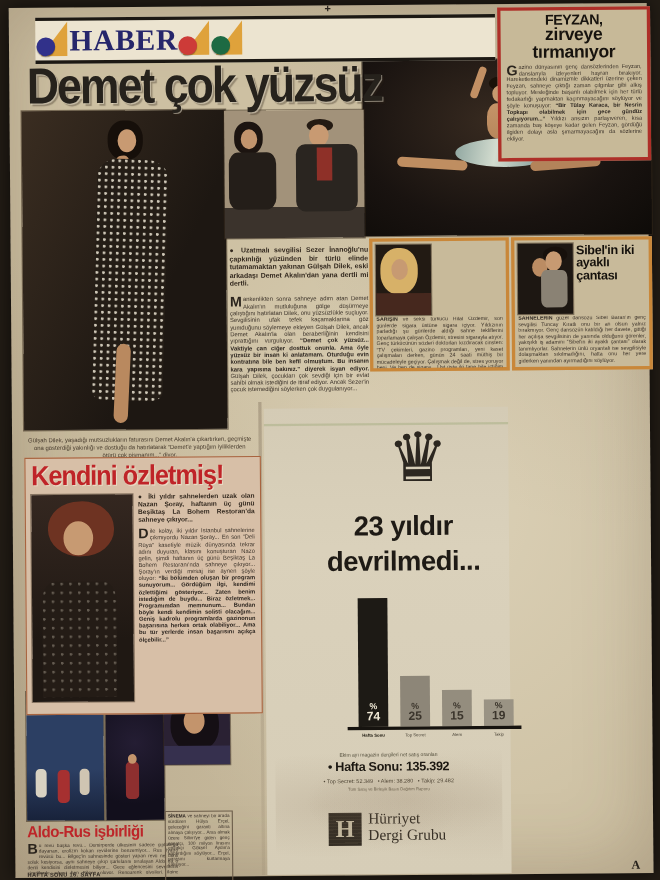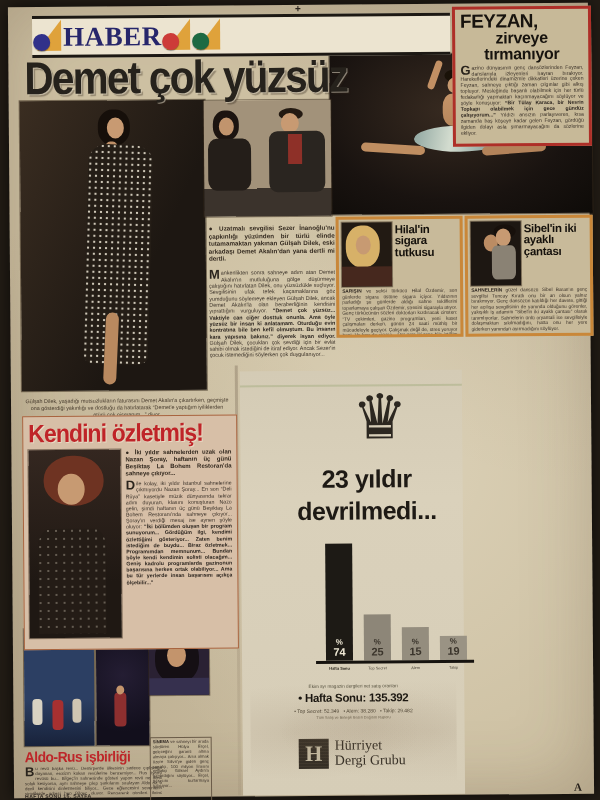--- a/index.html
+++ b/index.html
@@ -24,21 +24,21 @@
   .motif .disc{position:absolute;left:0;bottom:4px;width:17px;height:17px;border-radius:50%;box-shadow:0 1px 1px rgba(0,0,0,.35)}
   .d-blue{background:#31318a}.d-red{background:#cd3b38}.d-green{background:#1d6a43}
   
   .mainhead{position:absolute;left:16px;top:48px;z-index:3;white-space:nowrap}
   .mainhead span{display:inline-block;transform:scaleX(.88);transform-origin:left;
        font-weight:bold;font-size:46px;letter-spacing:-2px;color:#26221c;line-height:1;
        text-shadow:1px 1px 0 rgba(240,232,212,.5), 2.5px 2.5px 1px rgba(50,38,25,.35)}
   
   .feyzan{position:absolute;left:444px;top:3px;width:139px;height:140px;background:#c7b998;
           border:3px solid #ae2f28;box-sizing:border-box;padding:2px 5px;z-index:5}
-  .ftitle1{font-size:19px;font-weight:bold;color:#17130e;text-align:left;line-height:1;letter-spacing:-.5px}
+  .ftitle1{font-size:13px;font-weight:bold;color:#17130e;text-align:center;line-height:1;letter-spacing:-.5px}
   .ftitle2{font-size:16px;font-weight:bold;color:#17130e;text-align:center;line-height:1.02;letter-spacing:-.3px}
   .fbody{font-size:5.1px;line-height:1.16;margin-top:2px}
   
   .ph{position:absolute;overflow:hidden;box-shadow:0 0 0 1px rgba(55,42,28,.55)}
   .ph>div{position:absolute}
   .ph-dancer{left:321px;top:50px;width:262px;height:160px;z-index:1;
      background:radial-gradient(ellipse at 45% 35%, #372a20 0%, #191310 62%, #0e0b08 100%)}
   .ph-gulsah{left:11px;top:94px;width:185px;height:290px;z-index:2;
      background:linear-gradient(115deg,#3a2d21,#1d1712 65%)}
   .ph-mid{left:195px;top:95px;width:127px;height:116px;z-index:2;
@@ -180,21 +180,20 @@
   <p class="t demet-body dcap"><span>Mankenlikten sonra sahneye adım atan Demet Akalın'ın mutluluğuna gölge düşürmeye çalıştığını hatırlatan Dilek, onu yüzsüzlükle suçluyor. Sevgilisinin ufak tefek kaçamaklarına göz yumduğunu söylemeye ekleyen Gülşah Dilek, ancak Demet Akalın'la olan beraberliğinin kendisini yıprattığını vurguluyor.</span> <span class="b">“Demet çok yüzsüz... Vaktiyle can ciğer dosttuk onunla. Ama öyle yüzsüz bir insan ki anlatamam. Oturduğu evin kontratına bile ben kefil olmuştum. Bu insanın kara yapısına bakınız.” diyerek isyan ediyor.</span> <span>Gülşah Dilek, çocukları çok sevdiği için bir evlat sahibi olmak istediğini de itiraf ediyor. Ancak Sezer'in çocuk istemediğini söylerken çok duygulanıyor...</span></p>
   <p class="cap">Gülşah Dilek, yaşadığı mutsuzlukların faturasını Demet Akalın'a çıkartırken, geçmişte ona gösterdiği yakınlığı ve dostluğu da hatırlatarak “Demet'e yaptığım iyiliklerden ötürü çok pişmanım...” diyor.</p>
 
   <div class="hbox" style="left:326px;top:212px">
     <div class="hrow">
       <div class="ph-hilal">
         <div style="left:8%;top:5%;width:34px;height:42px;background:#d7b168;border-radius:45%"></div>
         <div style="left:28%;top:20%;width:15px;height:19px;background:#c79a72;border-radius:50%"></div>
         <div style="left:0;bottom:0;width:100%;height:32%;background:#46281e"></div>
       </div>
-      <div class="htitle">Hilal'in sigara tutkusu</div>
     </div>
     <p class="t hbody" style="margin:2px 0 0"><span class="b">SARIŞIN</span> <span>ve seksi türkücü Hilal Özdemir, son günlerde sigara üstüne sigara içiyor. Yıldızının parladığı şu günlerde aldığı sahne tekliflerini toparlamaya çalışan Özdemir, stresini sigarayla atıyor. Genç türkücünün sözleri doktorları kızdıracak cinsten: “TV çekimleri, gazino programları, yeni kaset çalışmaları derken, günün 24 saati müthiş bir mücadeleyle geçiyor. Çalışmak değil de, stres yoruyor beni. Ve ben de sigara... Üst üste iki tane bile içtiğim zaman ne stres kalıyor, ne gerilim...”</span></p>
   </div>
 
   <div class="hbox" style="left:455px;top:212px;width:128px">
     <div class="hrow">
       <div class="ph-sibel">
         <div style="left:26%;top:20%;width:14px;height:17px;background:#bb8c63;border-radius:50%"></div>
         <div style="left:46%;top:5%;width:22px;height:14px;background:#17100b;border-radius:50%"></div>
         <div style="left:50%;top:11%;width:15px;height:18px;background:#c79a72;border-radius:50%"></div>

